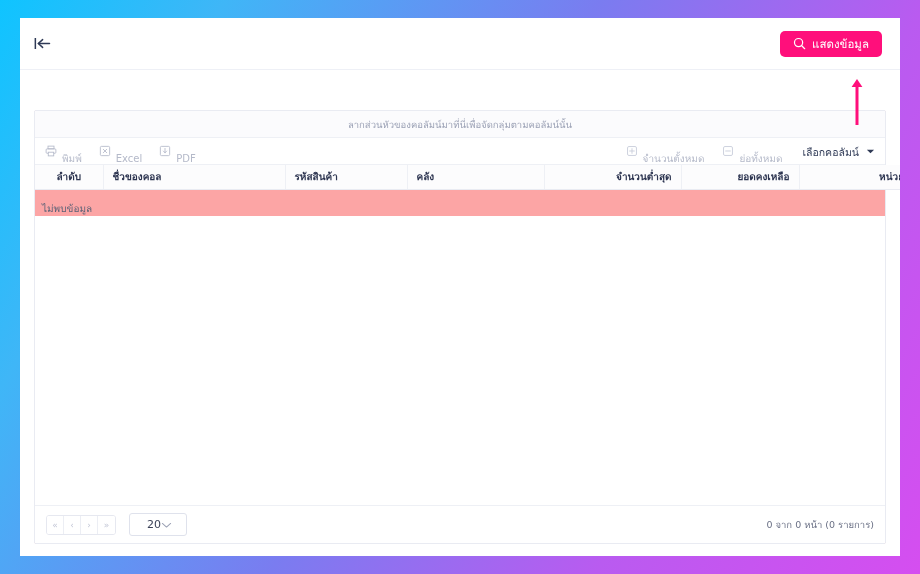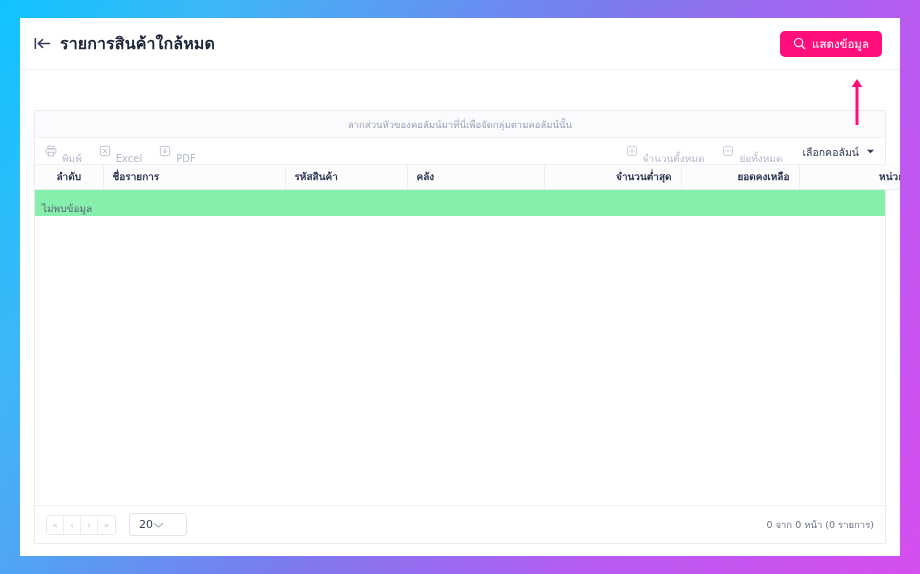--- a/index.html
+++ b/index.html
@@ -77,21 +77,21 @@
   }
 
   
   #content-area {
     padding: 40px 14px 0 14px;
   }
 
   #grid-panel {
     border: 1px solid #e9ebf2;
     border-radius: 2px;
-    background: #86efac;
+    background: #fca5a5;
     height: 434px;
     display: flex;
     flex-direction: column;
   }
 
   
   #group-panel {
     height: 27px;
     background: #fbfbfd;
     border-bottom: 1px solid #eef0f5;
@@ -199,21 +199,21 @@
   .pg-btn:last-child { border-right: none; }
   #page-size-select {
     margin-left: 13px;
     height: 23px;
     width: 58px;
     border: 1px solid #dfe2ec;
     border-radius: 3px;
     background: #ffffff;
     display: inline-flex;
     align-items: center;
-    justify-content: flex-start;
+    justify-content: center;
     padding: 0 6px 0 9px;
     font-size: 11px;
     color: #3b4258;
     cursor: pointer;
   }
   #footer-spacer { flex: 1 1 auto; }
   #pagination-summary {
     font-size: 9.5px;
     color: #6b7186;
     white-space: nowrap;
@@ -228,21 +228,20 @@
   <div id="page-header">
 
     <span id="back-icon">
       <svg width="17" height="13" viewBox="0 0 17 13" fill="none" xmlns="http://www.w3.org/2000/svg" aria-hidden="true">
         <rect x="0.6" y="1" width="1.5" height="11" fill="#2f3a56"></rect>
         <path d="M15.5 6.5H4.5" stroke="#2f3a56" stroke-width="1.5" stroke-linecap="round"></path>
         <path d="M8.6 2.6L4.3 6.5L8.6 10.4" stroke="#2f3a56" stroke-width="1.5" stroke-linecap="round" stroke-linejoin="round" fill="none"></path>
       </svg>
     </span>
 
-    <span id="page-title">รายการสินค้าใกล้หมด</span>
 
     <span id="header-spacer"></span>
 
     <button id="show-data-button">
       <span class="ico">
         <svg width="13" height="13" viewBox="0 0 14 14" fill="none" xmlns="http://www.w3.org/2000/svg" aria-hidden="true">
           <circle cx="6" cy="6" r="4.4" stroke="#ffffff" stroke-width="1.3" fill="none"></circle>
           <path d="M9.4 9.4L12.6 12.6" stroke="#ffffff" stroke-width="1.3" stroke-linecap="round"></path>
         </svg>
       </span>
@@ -329,21 +328,21 @@
             <col style="width: 182px;">
             <col style="width: 122px;">
             <col style="width: 137px;">
             <col style="width: 137px;">
             <col style="width: 118px;">
             <col style="width: 114px;">
           </colgroup>
         <thead>
           <tr id="grid-header-row">
               <th class="th-center">ลำดับ</th>
-              <th class="th-left">ชื่อรายการ</th>
+              <th class="th-left">ชื่วของคอล</th>
               <th class="th-left">รหัสสินค้า</th>
               <th class="th-left">คลัง</th>
               <th class="th-right">จำนวนต่ำสุด</th>
               <th class="th-right">ยอดคงเหลือ</th>
               <th class="th-right">หน่วย</th>
             </tr>
         </thead>
         <tbody>
           <tr id="no-data-row">
             <td colspan="7">ไม่พบข้อมูล</td>

